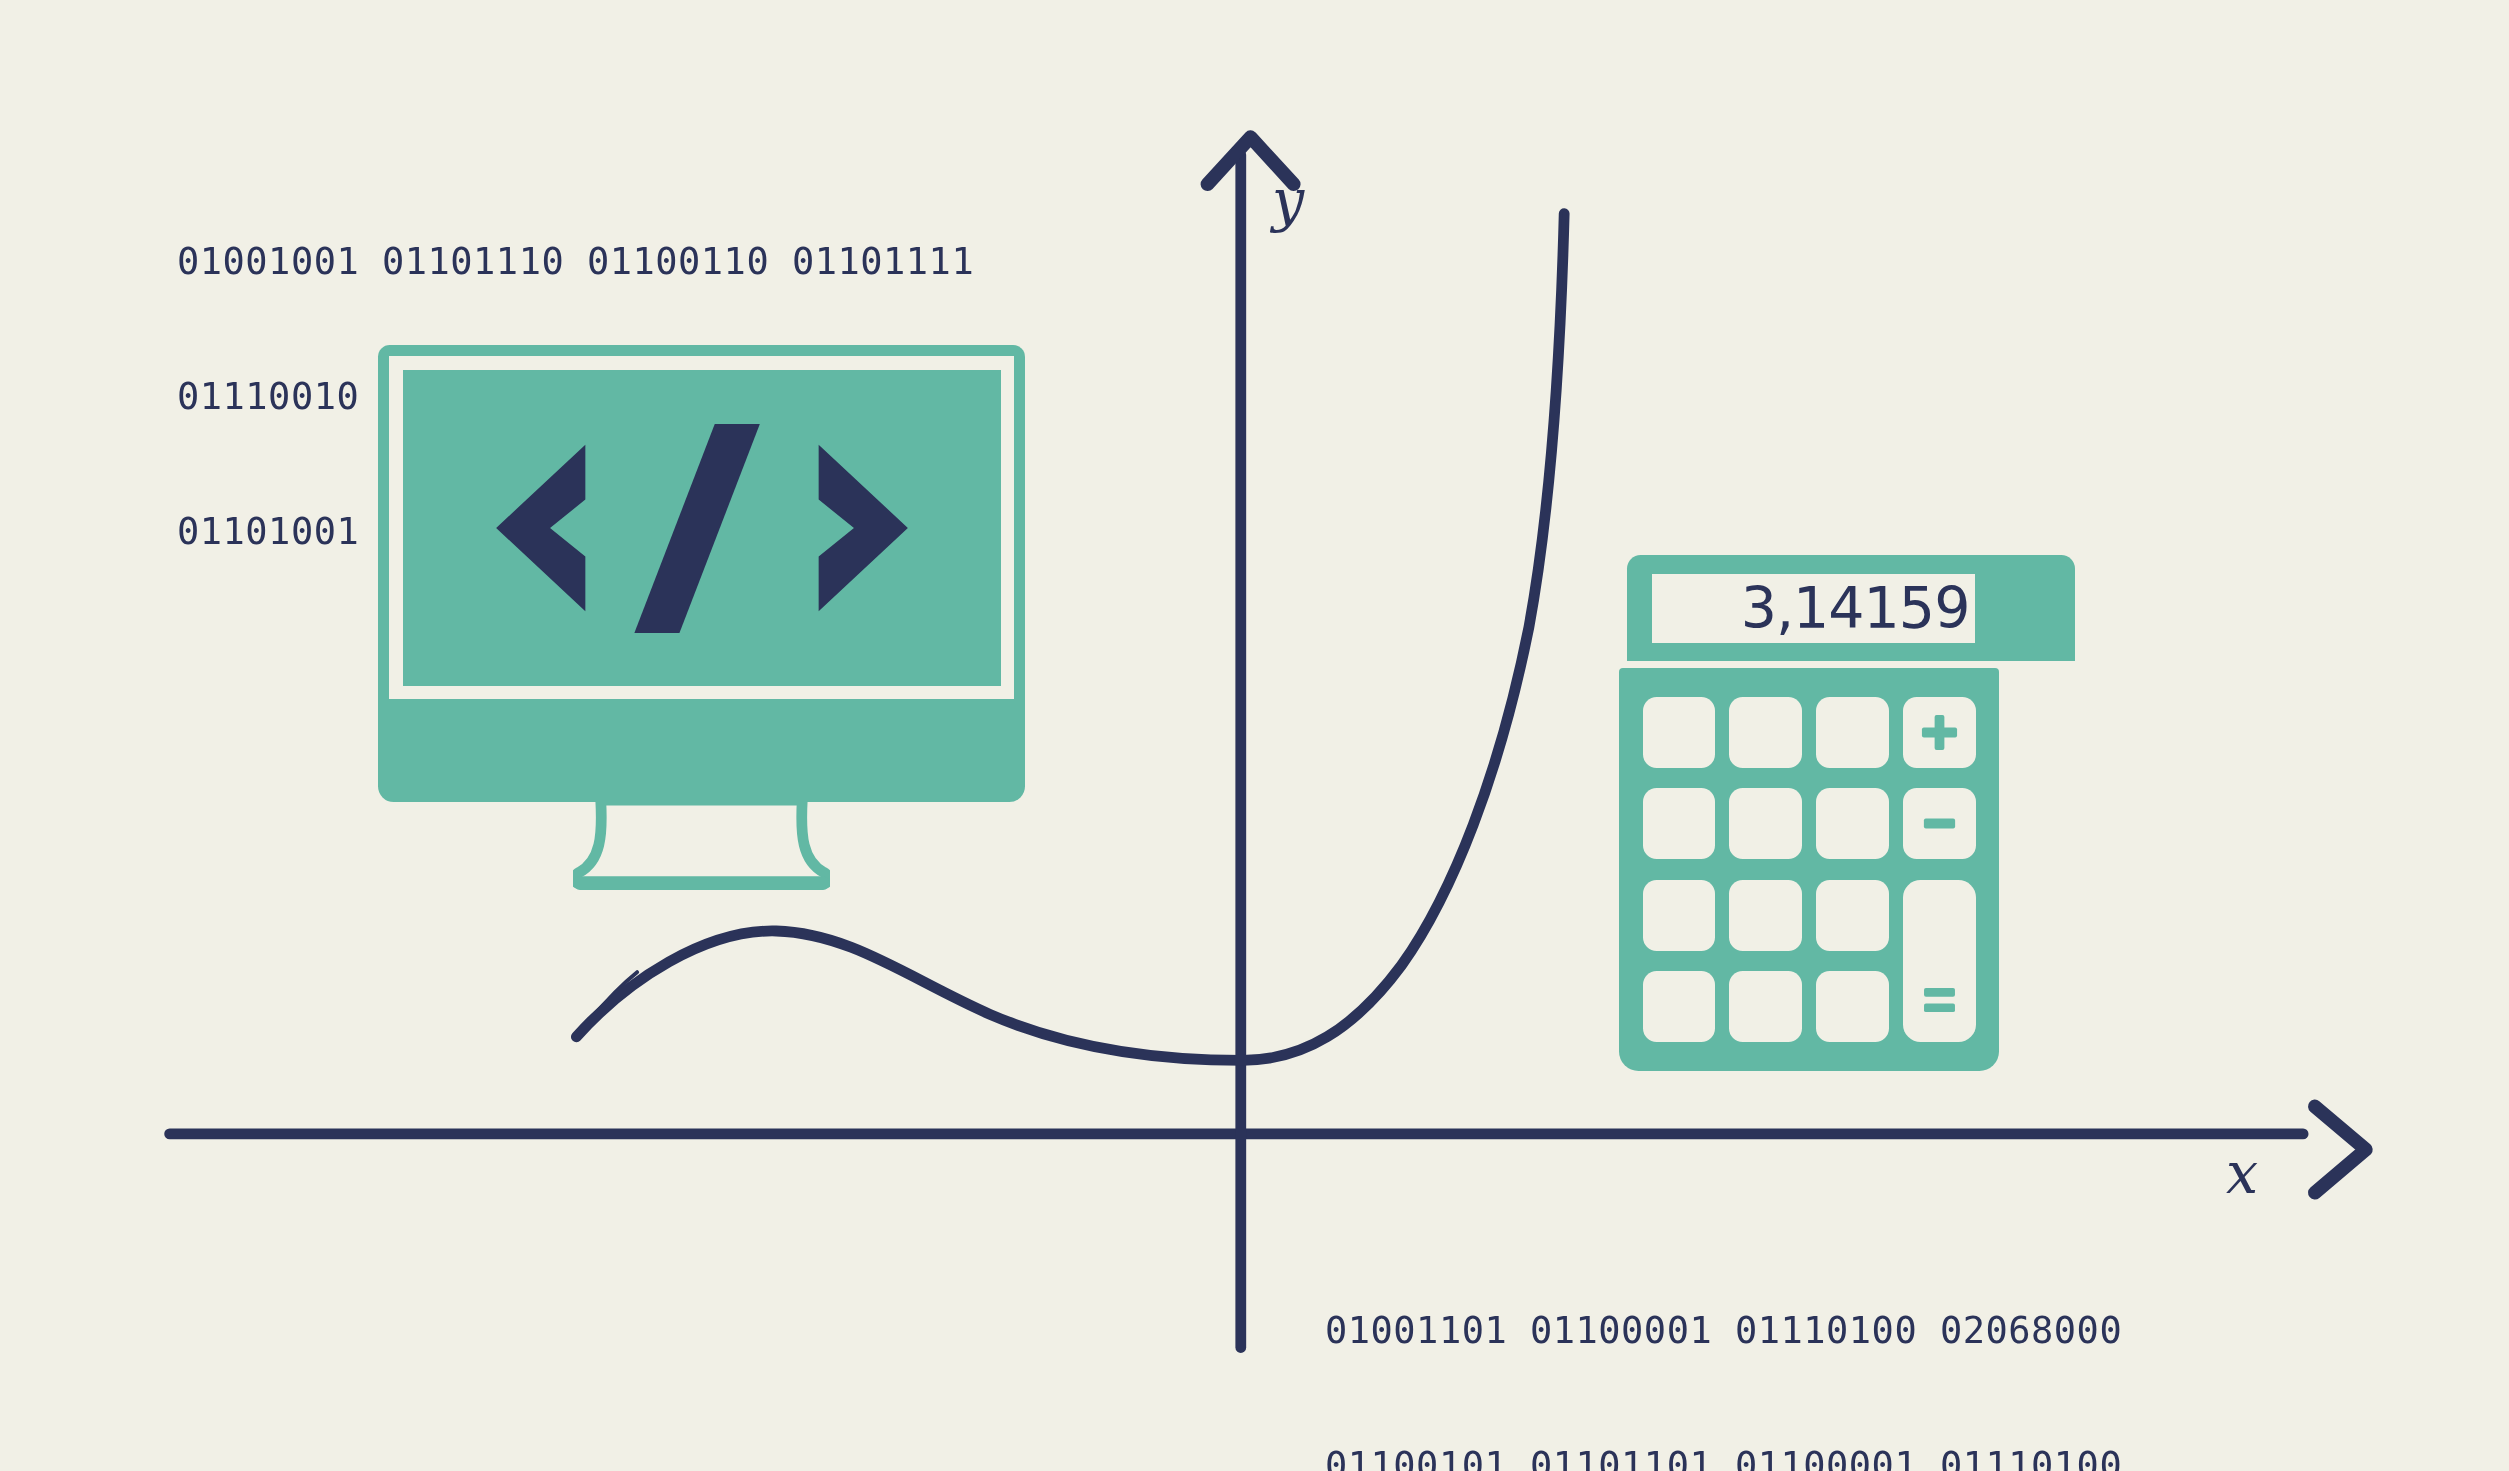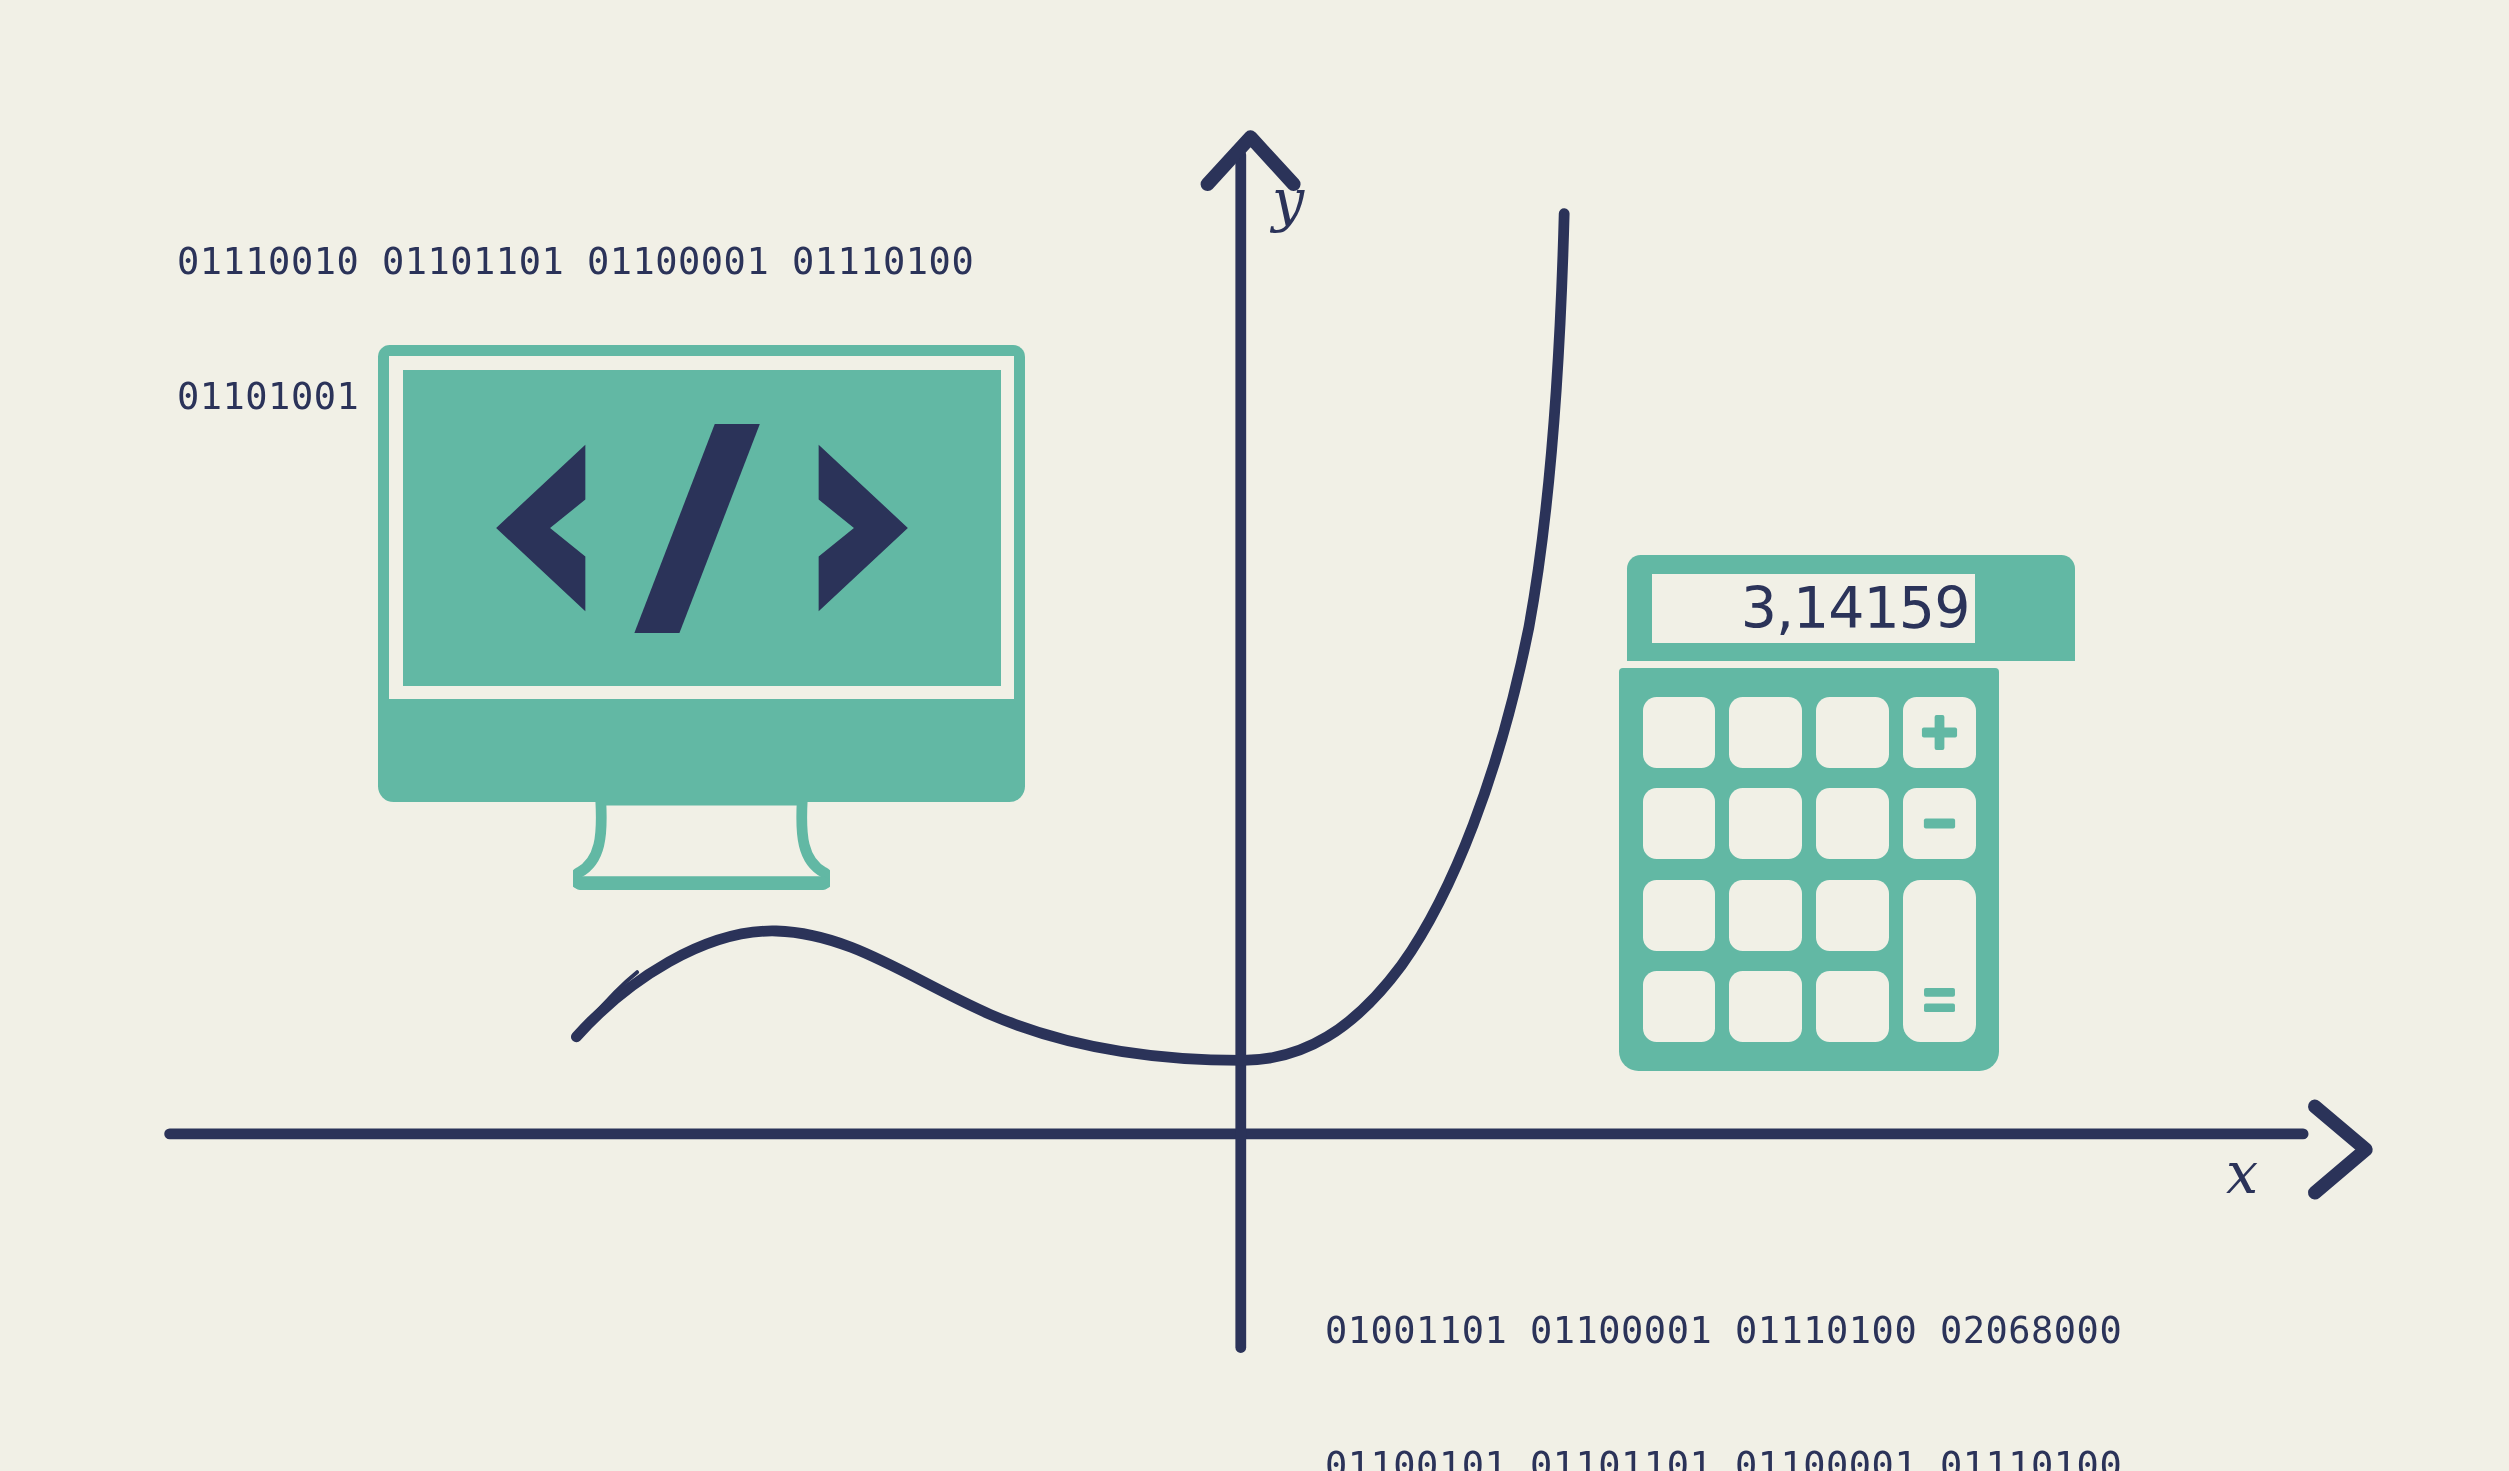--- a/index.html
+++ b/index.html
@@ -176,20 +176,21 @@
     box-sizing: border-box;
   }
   .key-symbol { display: block; }
 </style>
 </head>
 <body>
 
 <div id="stage">
 
   <div id="binary-top" class="binary-block">
+    <span class="binary-line">01001001 01101110 01100110 01101111</span>
     <span class="binary-line">01110010 01101101 01100001 01110100</span>
     <span class="binary-line">01101001 01101011</span>
   </div>
 
   <div id="binary-bottom" class="binary-block">
     <span class="binary-line">01001101 01100001 01110100 02068000</span>
     <span class="binary-line">01100101 01101101 01100001 01110100</span>
     
   </div>
 

